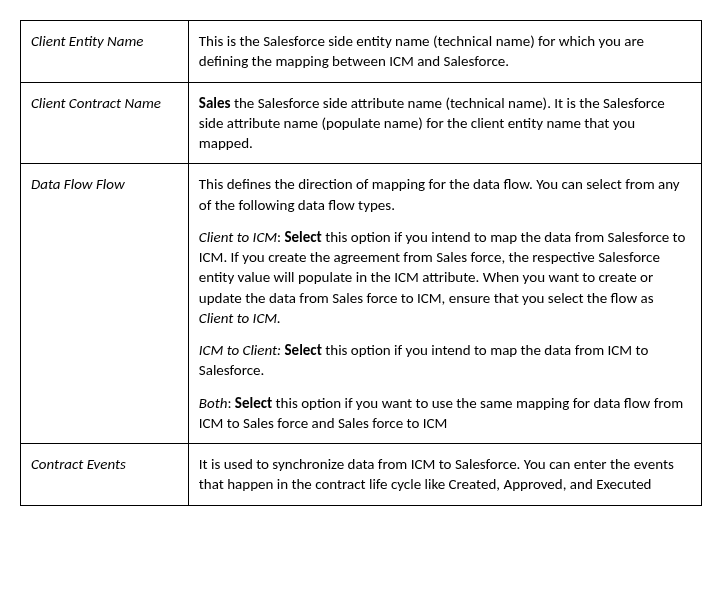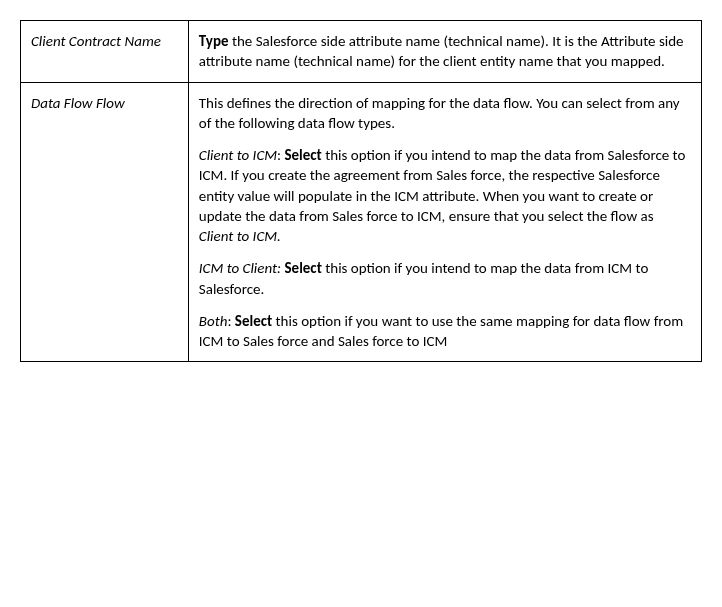--- a/index.html
+++ b/index.html
@@ -33,28 +33,40 @@
     p:last-child { margin-bottom: 0; }
     .b { font-weight: bold; }
     .i { font-style: italic; }
   </style>
 </head>
 <body>
 
 <table>
   <tbody>
     <tr>
+      <td class="label">Client Entity Name</td>
+      <td class="desc">
+        <p><span>This is the Salesforce side entity name (technical name) for which you are defining the mapping between ICM and Salesforce.</span></p>
+      </td>
+    </tr>
+    <tr>
       <td class="label">Client Contract Name</td>
       <td class="desc">
-        <p><span class="b">Type</span><span> the Salesforce side attribute name (technical name). It is the Attribute side attribute name (technical name) for the client entity name that you mapped.</span></p>
+        <p><span class="b">Sales</span><span> the Salesforce side attribute name (technical name). It is the Salesforce side attribute name (populate name) for the client entity name that you mapped.</span></p>
       </td>
     </tr>
     <tr>
       <td class="label">Data Flow Flow</td>
       <td class="desc">
         <p><span>This defines the direction of mapping for the data flow. You can select from any of the following data flow types.</span></p>
         <p><span class="i">Client to ICM</span><span>: </span><span class="b">Select</span><span> this option if you intend to map the data from Salesforce to ICM. If you create the agreement from Sales force, the respective Salesforce entity value will populate in the ICM attribute. When you want to create or update the data from Sales force to ICM, ensure that you select the flow as </span><span class="i">Client to ICM.</span><span></span></p>
         <p><span class="i">ICM to Client:</span><span> </span><span class="b">Select</span><span> this option if you intend to map the data from ICM to Salesforce.</span></p>
         <p><span class="i">Both</span><span>: </span><span class="b">Select</span><span> this option if you want to use the same mapping for data flow from ICM to Sales force and Sales force to ICM</span></p>
       </td>
     </tr>
+    <tr>
+      <td class="label">Contract Events</td>
+      <td class="desc">
+        <p><span>It is used to synchronize data from ICM to Salesforce. You can enter the events that happen in the contract life cycle like Created, Approved, and Executed</span></p>
+      </td>
+    </tr>
   </tbody>
 </table>
 
 </body></html>

